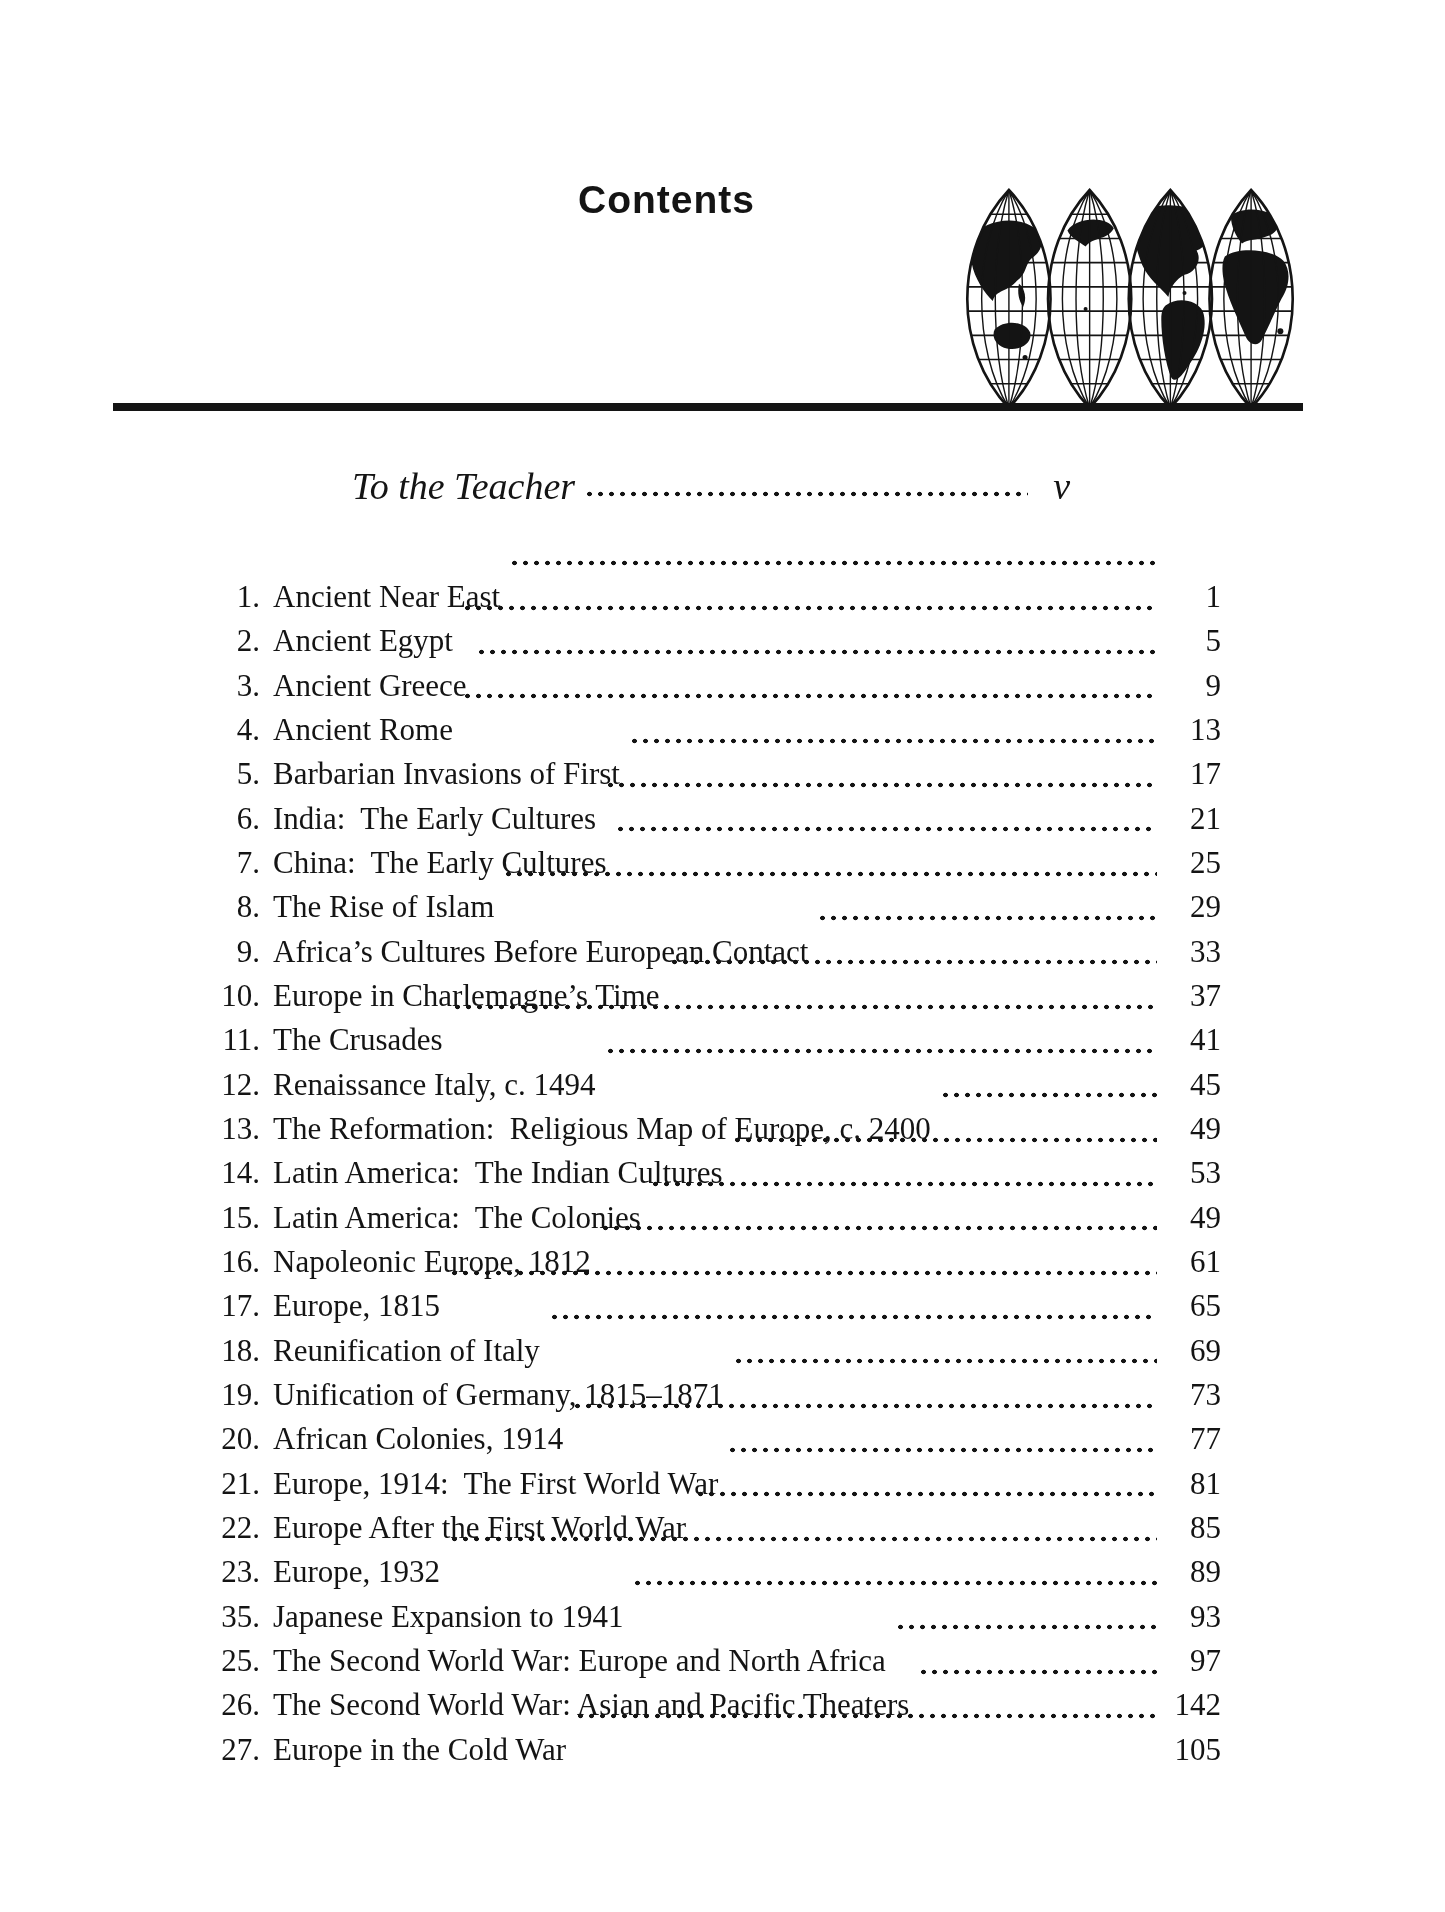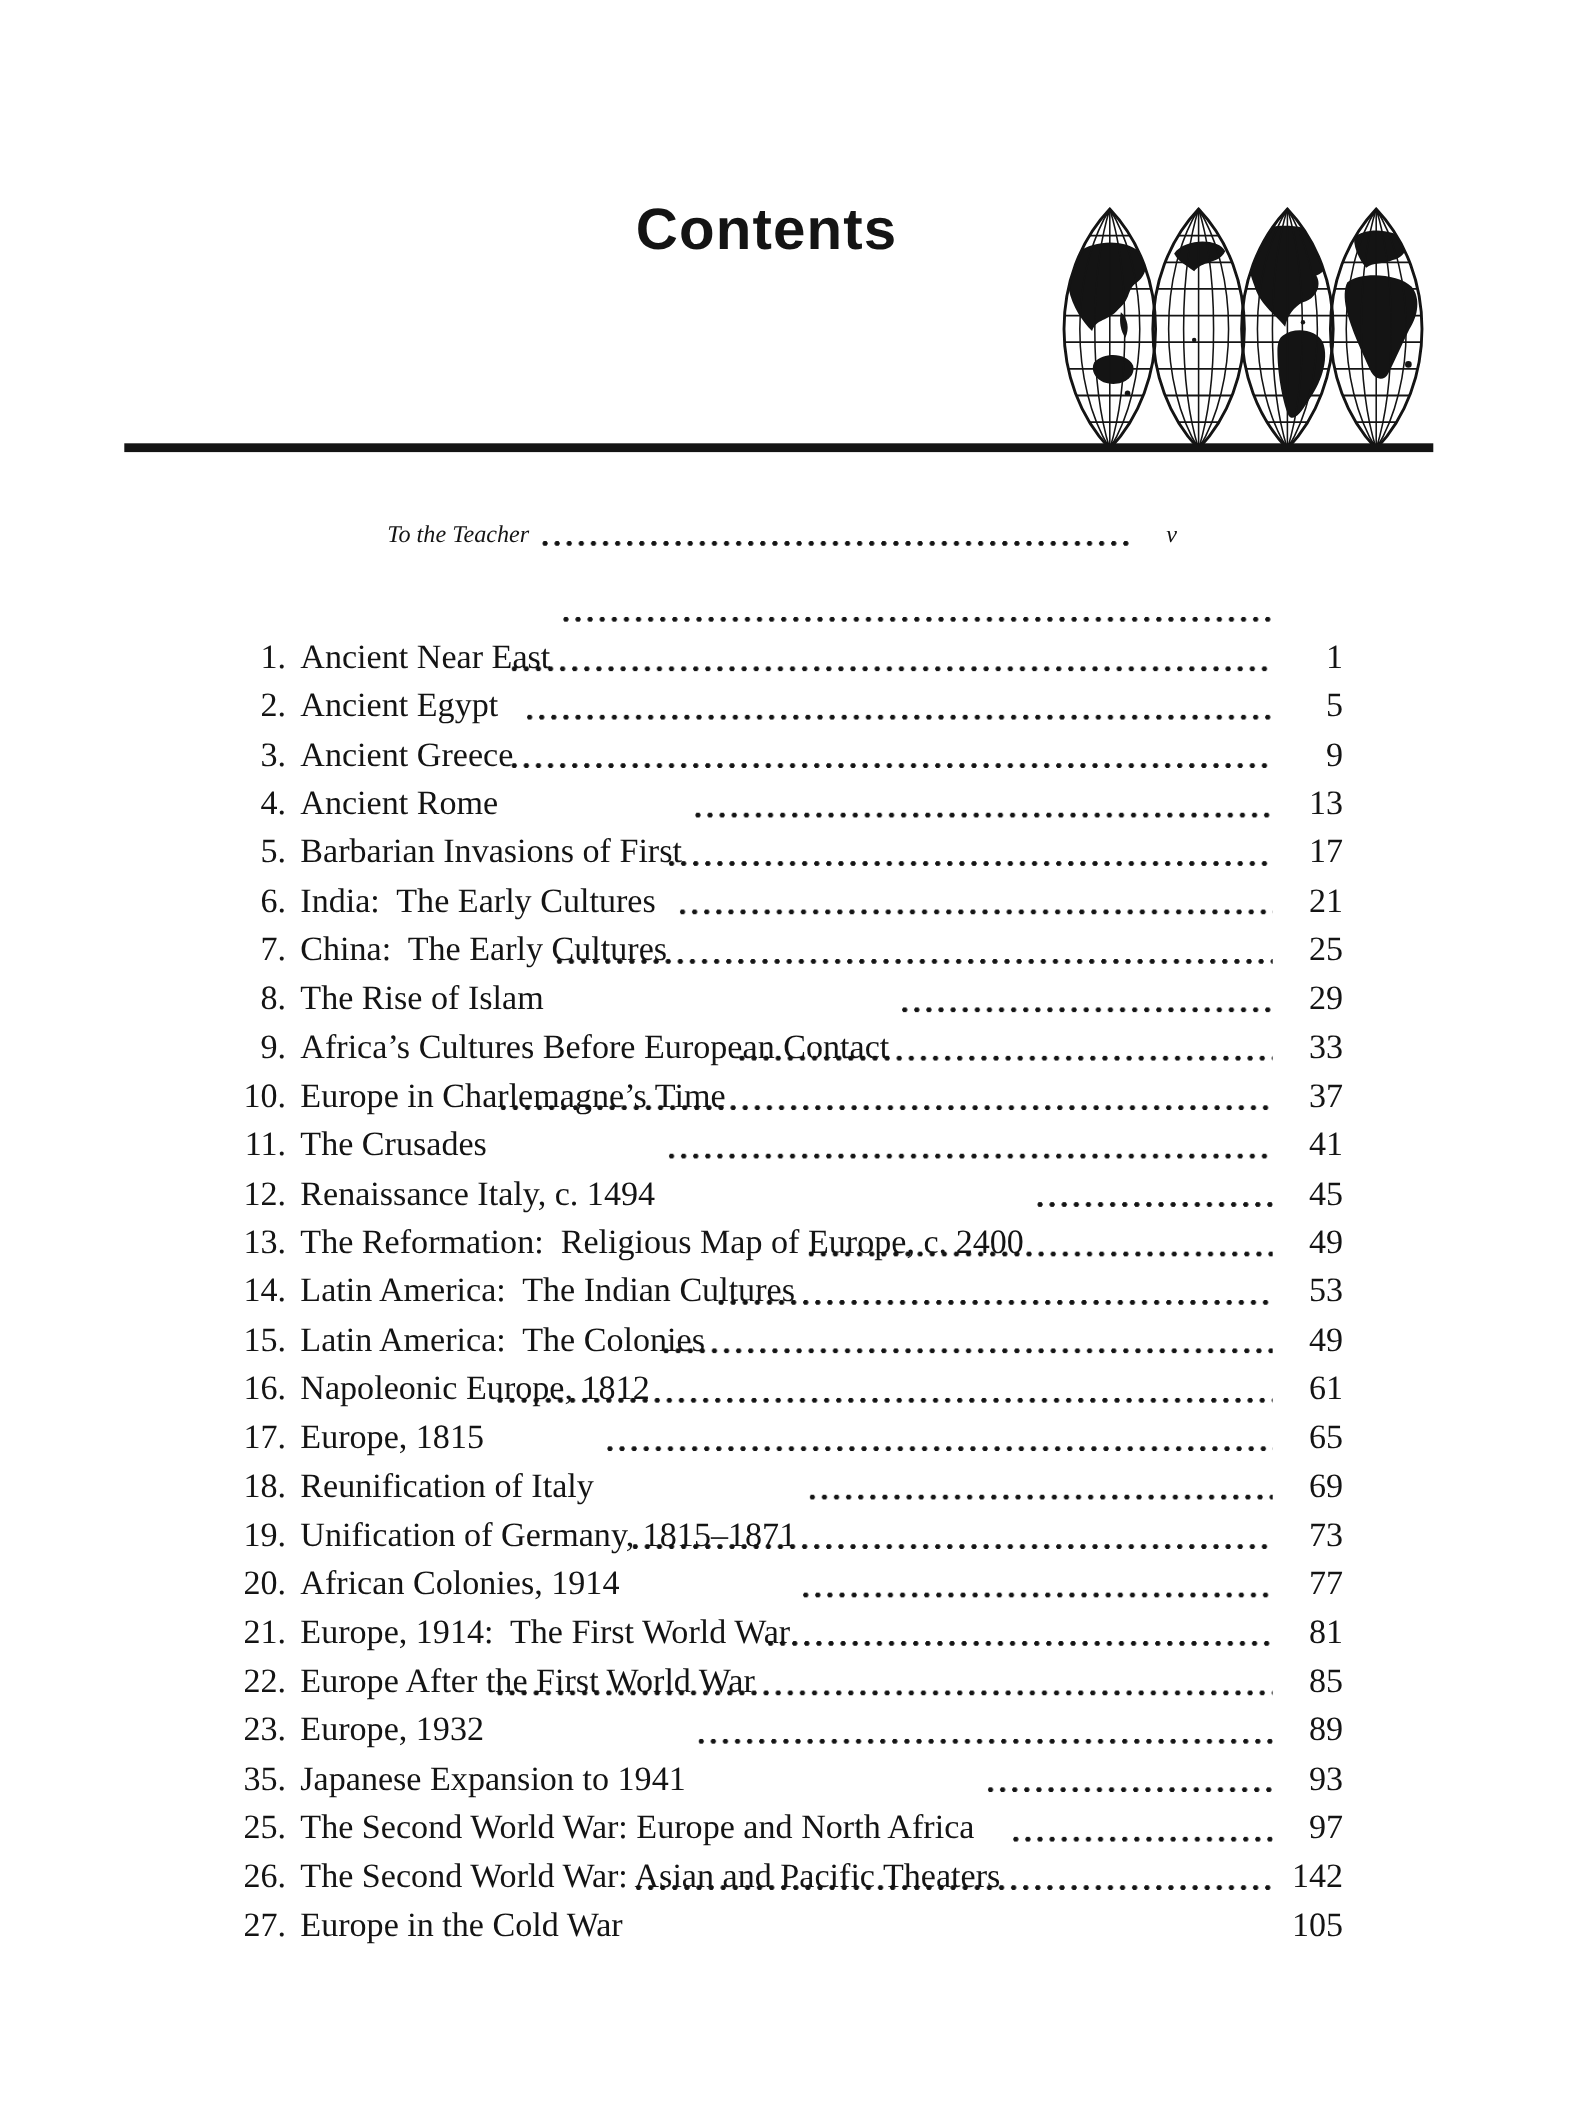--- a/index.html
+++ b/index.html
@@ -17,21 +17,21 @@
     color:var(--ink);
     overflow:hidden;
   }
   
   .page-title{
     position:absolute;
     left:578px;
     top:178px;
     font-family:"Liberation Sans","DejaVu Sans",sans-serif;
     font-weight:bold;
-    font-size:53px;
+    font-size:39px;
     letter-spacing:1px;
     color:var(--ink);
   }
   .globes{
     position:absolute;
     left:965px;
     top:188px;
     width:330px;
     height:222px;
   }
@@ -45,21 +45,21 @@
   }
   
   .front-row{
     position:absolute;
     left:352px;
     top:466px;
     width:718px;
     display:flex;
     align-items:flex-end;
     font-style:italic;
-    font-size:22px;
+    font-size:38px;
     line-height:40px;
   }
   .fm-title{white-space:pre;}
   .fm-page{width:30px;text-align:right;}
   
   .leader{
     flex:1 1 auto;
     align-self:flex-end;
     height:6px;
     margin:0 12px 9px 12px;

